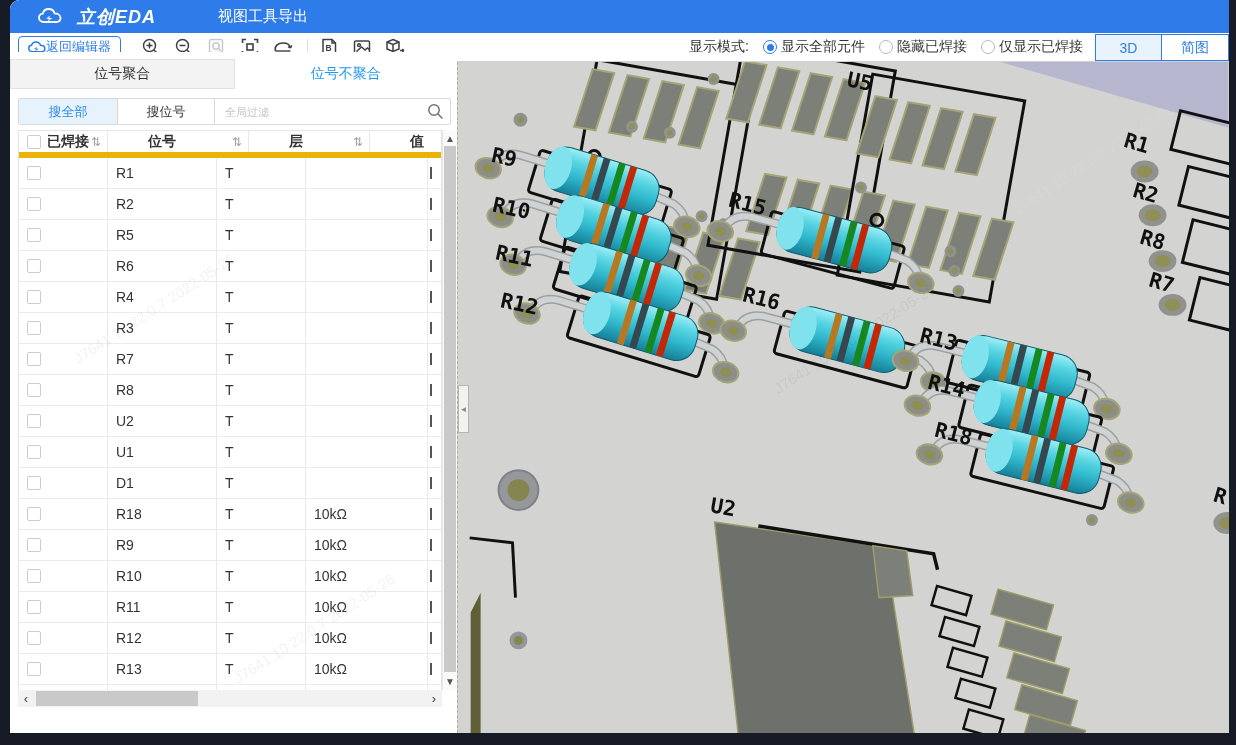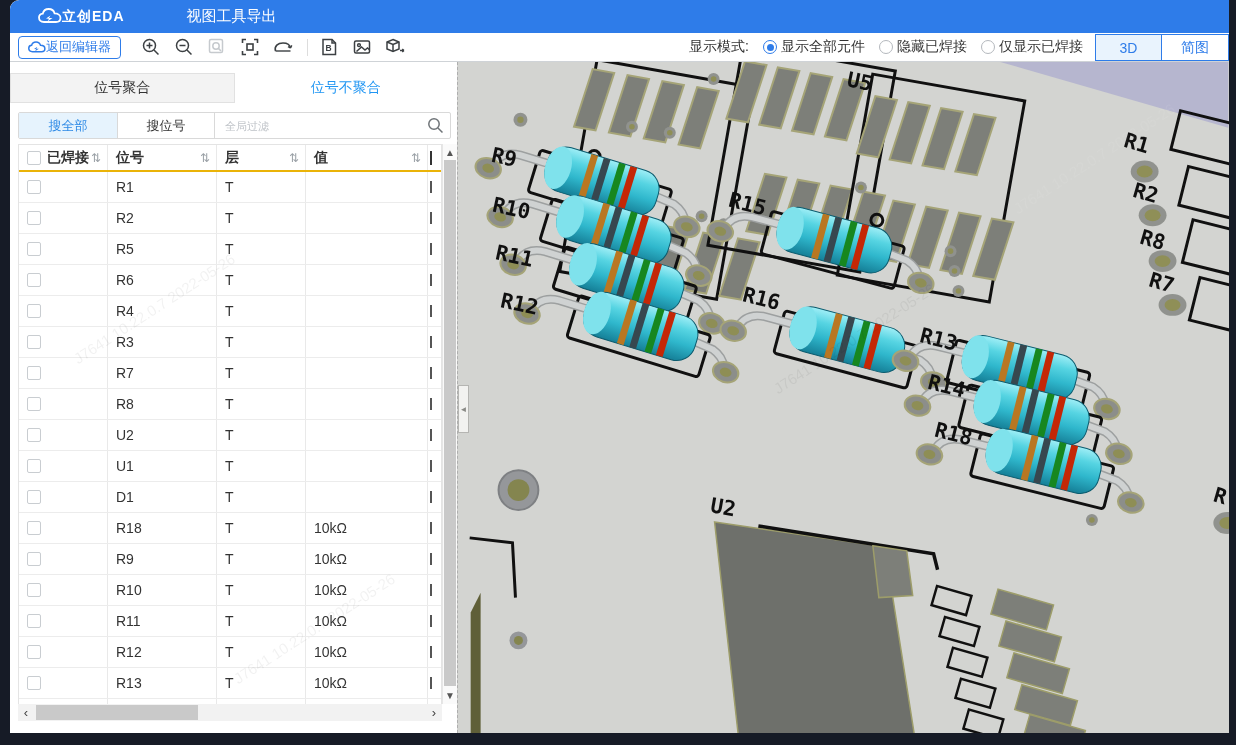--- a/index.html
+++ b/index.html
@@ -2,58 +2,58 @@
 <html><head>
 <meta charset="utf-8">
 <style>
   * { margin:0; padding:0; box-sizing:border-box; }
   html,body { width:1236px; height:745px; overflow:hidden; background:#161b26; font-family:"Liberation Sans",sans-serif; }
   #app { position:absolute; left:10px; top:0; width:1219px; height:733px; background:#fff; border-top-left-radius:9px; overflow:hidden; }
 
   
   #hdr { height:33px; background:#2e7ce9; display:flex; align-items:center; border-top-left-radius:9px; }
   .logo { display:flex; align-items:center; margin-left:28px; color:#fff; }
-  .logo-txt { font-size:14px; font-weight:bold; letter-spacing:1px; margin-left:0; }
+  .logo-txt { font-size:18px; font-weight:bold; font-style:italic; letter-spacing:1px; margin-left:15px; }
   .menus { display:flex; margin-left:62px; }
   .menu-item { color:#fff; font-size:15px; cursor:pointer; }
 
   
   #tbar { height:29px; background:#fff; border-bottom:1px solid #cfd3d7; display:flex; align-items:center; position:relative; }
   .back-btn { margin-left:8px; height:23px; display:flex; align-items:center; border:1px solid #2e7ce9; border-radius:4px; color:#2e7ce9; font-size:13px; padding:0 9px; background:#fff; }
   .tool-ic { width:24px; height:24px; display:flex; align-items:center; justify-content:center; margin-left:9px; cursor:pointer; }
   .tool-ic.first { margin-left:18px; }
   .tb-divider { width:1px; height:17px; background:#ddd; margin-left:12px; }
   .disp-zone { position:absolute; right:146px; display:flex; align-items:center; gap:14px; font-size:14px; color:#333; }
   .radio-item { display:flex; align-items:center; gap:4px; }
   .radio { width:14px; height:14px; border-radius:50%; border:1px solid #b4b8bd; background:#fff; display:flex; align-items:center; justify-content:center; }
   .radio.sel { border-color:#2e7ce9; }
   .radio.sel::after { content:""; width:7px; height:7px; border-radius:50%; background:#2e7ce9; }
   .viewtoggle { position:absolute; right:0; top:1px; display:flex; height:27px; }
   .vt-btn { width:67px; display:flex; align-items:center; justify-content:center; font-size:14px; color:#2e7ce9; border:1px solid #2e7ce9; background:#fff; }
   .vt-btn.active { background:#e9f3fd; }
   .vt-btn + .vt-btn { border-left:none; }
 
   
-  #panel { position:absolute; left:0; top:66px; width:447px; bottom:0; background:#fff; }
+  #panel { position:absolute; left:0; top:52px; width:447px; bottom:0; background:#fff; }
   .tabs { display:flex; height:30px; margin-top:7px; }
   .tab { flex:1; display:flex; align-items:center; justify-content:center; font-size:14px; }
   .tab.inactive { background:#f3f3f3; border:1px solid #e1e1e1; color:#333; }
   .tab.active { background:#fff; color:#2196f3; border-bottom:1px solid #fff; }
   .searchrow { display:flex; height:27px; margin:9px 6px 0 8px; border:1px solid #d9d9d9; border-radius:2px; overflow:hidden; }
   .s-mode { width:98px; display:flex; align-items:center; justify-content:center; font-size:13px; color:#333; background:#fff; }
   .s-mode.active { background:#e6f3fd; color:#2e8ae6; }
   .s-mode + .s-mode { border-left:1px solid #d9d9d9; border-right:1px solid #d9d9d9; }
   .s-input { flex:1; border:none; outline:none; font-size:11px; padding-left:10px; color:#333; font-family:"Liberation Sans",sans-serif; }
   .s-input::placeholder { color:#bfc3c8; }
   .s-icon { width:30px; display:flex; align-items:center; justify-content:center; }
 
   
   .table-wrap { position:absolute; left:8px; top:78px; width:424px; height:560px; overflow:hidden; border:1px solid #e4e4e4; border-bottom:none; }
   .trow { display:grid; grid-template-columns:89px 109px 89px 122px 15px; height:31px; border-bottom:1px solid #ececec; font-size:14px; color:#333; background:#fff; }
-  .trow.head { height:27px; font-weight:bold; border-bottom:2px solid #eab308; }
+  .trow.head { height:27px; font-weight:bold; border-bottom:6px solid #eab308;gap:32px; }
   .tcell { display:flex; align-items:center; padding-left:8px; border-right:1px solid #e9e9e9; overflow:hidden; white-space:nowrap; }
   .tcell.last { border-right:none; padding-left:2px; }
   .tcell.last::before { content:""; width:2px; height:12px; background:#555; }
   .trow.head .tcell.last::before { height:14px; background:#333; }
   .cb { width:14px; height:14px; border:1px solid #c9cdd1; border-radius:2px; background:#fff; margin-right:6px; flex:none; }
   .sort { margin-left:auto; margin-right:6px; color:#9aa0a6; font-size:12px; font-weight:normal; font-family:"DejaVu Sans",sans-serif; }
 
   
   .vscroll { position:absolute; right:0; top:78px; width:15px; height:560px; background:#fafafa; border-left:1px solid #e6e6e6; }
   .vs-thumb { position:absolute; left:1px; right:1px; top:16px; bottom:18px; background:#c9c9c9; }

